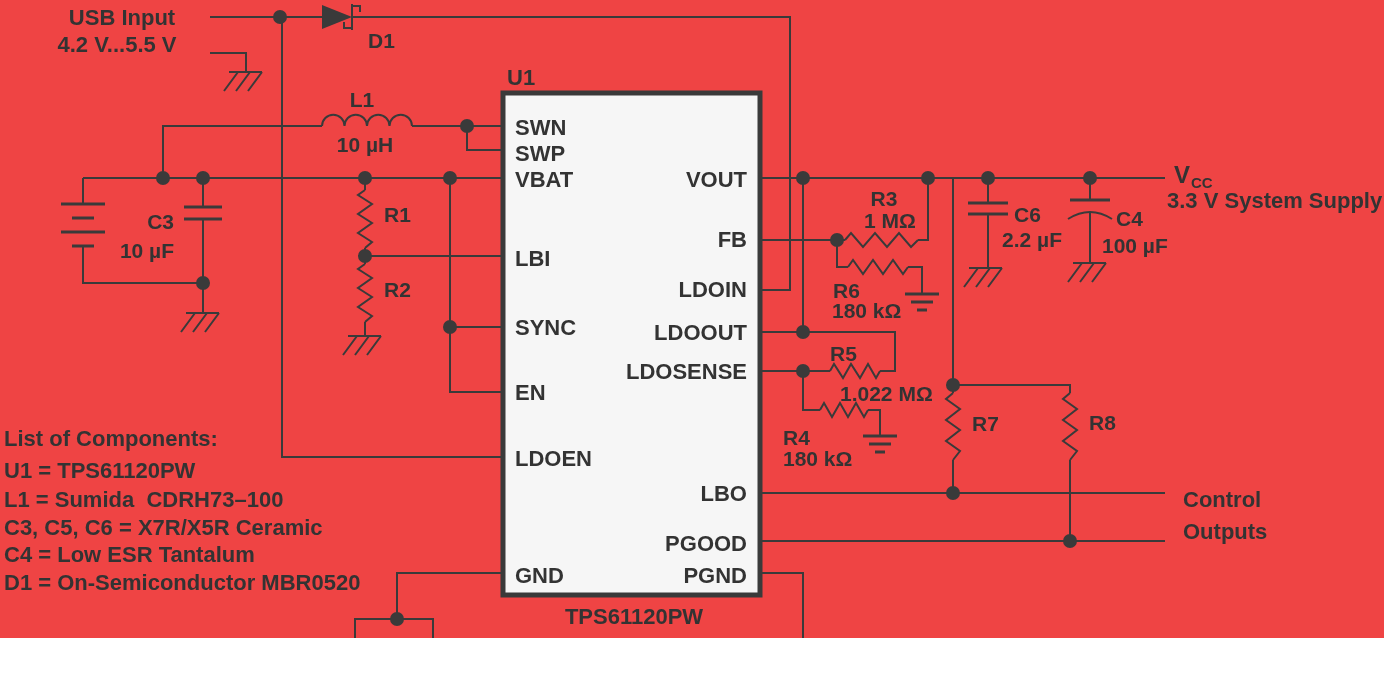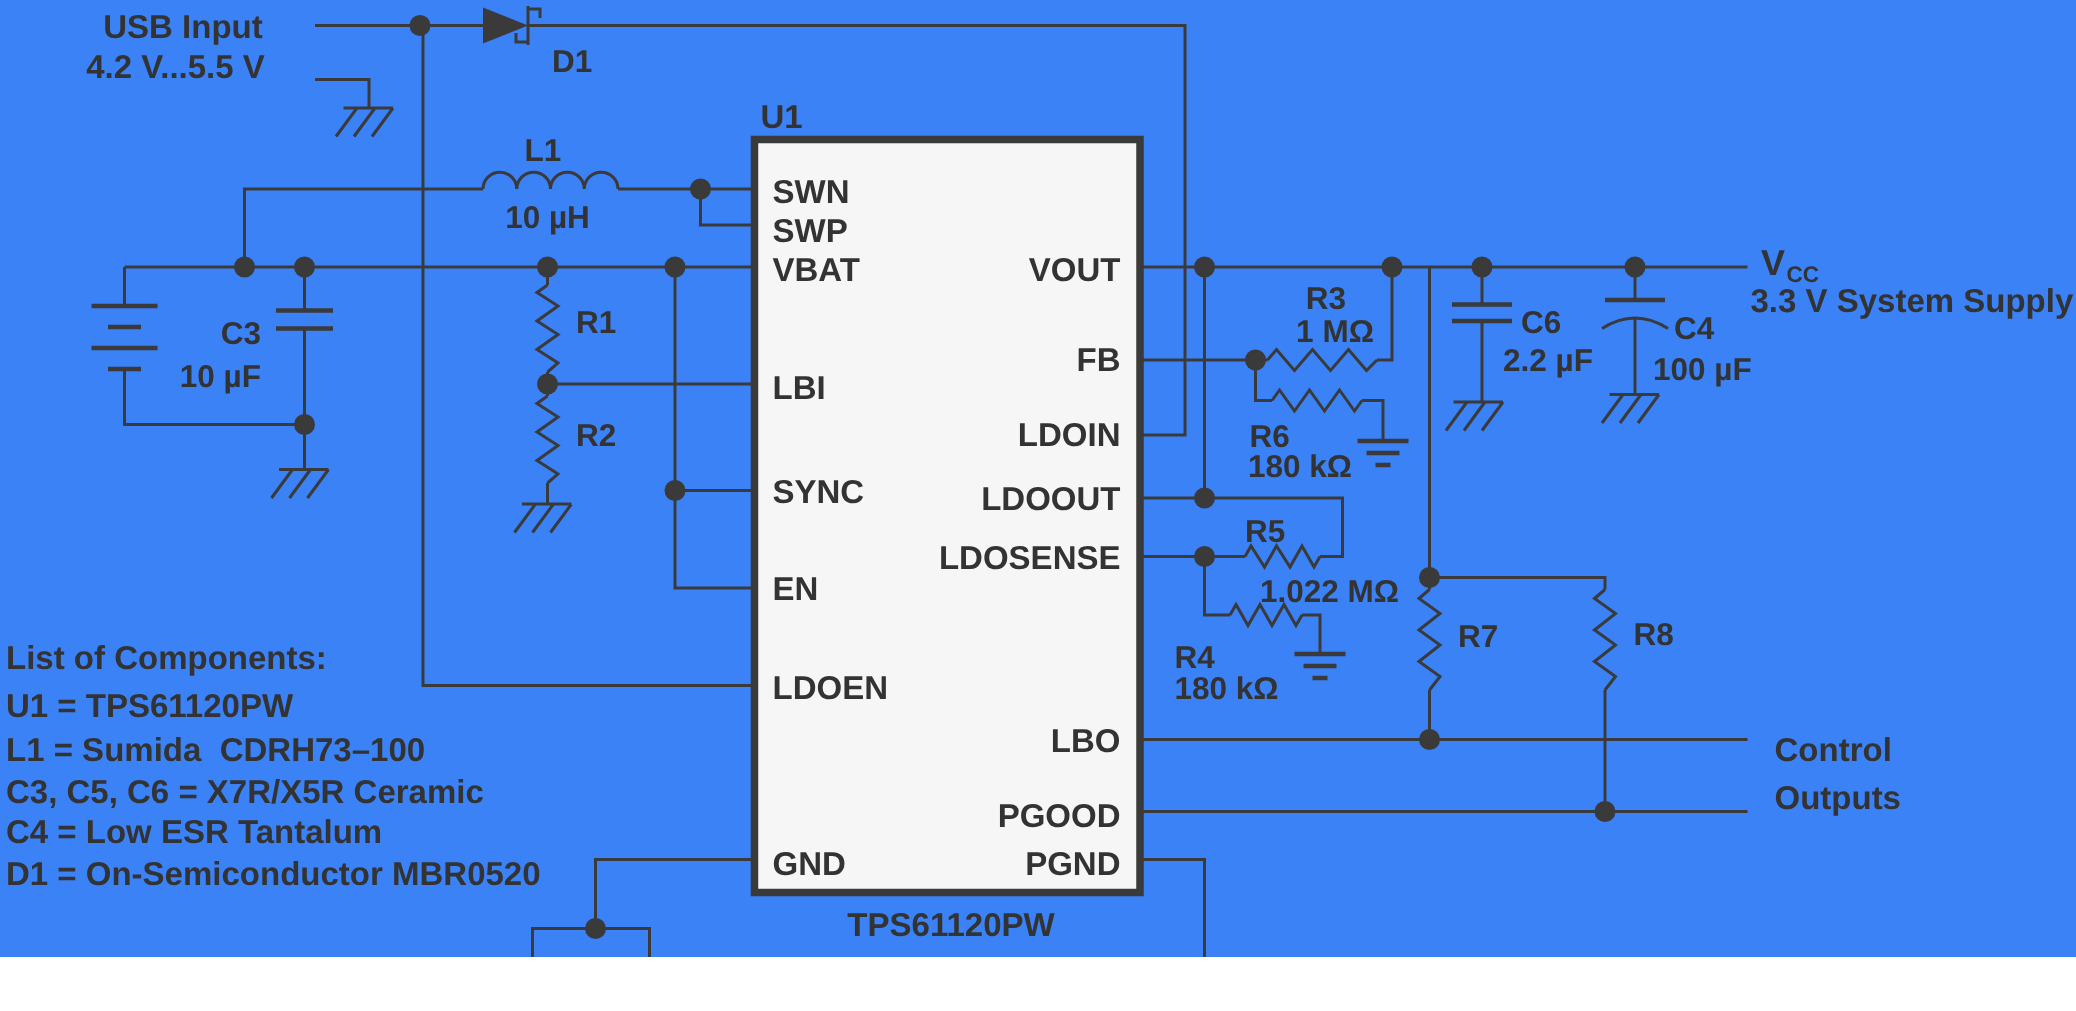--- a/index.html
+++ b/index.html
@@ -1,16 +1,16 @@
 <!DOCTYPE html>
 <html><head>
 <meta charset="utf-8">
 <style>
   html,body{margin:0;padding:0;background:#ffffff;}
-  .stage{position:relative;width:1384px;height:638px;background:#3b82f6;overflow:hidden;}
+  .stage{position:relative;width:1384px;height:638px;background:#ef4444;overflow:hidden;}
   svg{position:absolute;left:0;top:0;}
   svg text{white-space:pre;}
   .wire{stroke:#3a3a3a;stroke-width:2;fill:none;}
   .thick{stroke:#3a3a3a;stroke-width:3;fill:none;}
   .icbox{stroke:#3a3a3a;stroke-width:5;fill:#f6f6f6;}
   .dot{fill:#3a3a3a;stroke:none;}
   .lbl{font:bold 21px "Liberation Sans", sans-serif;fill:#333333;}
   .pin{font:bold 22px "Liberation Sans", sans-serif;fill:#333333;}
   .big{font:bold 22px "Liberation Sans", sans-serif;fill:#333333;}
   .bom{font:bold 22px "Liberation Sans", sans-serif;fill:#333333;}

